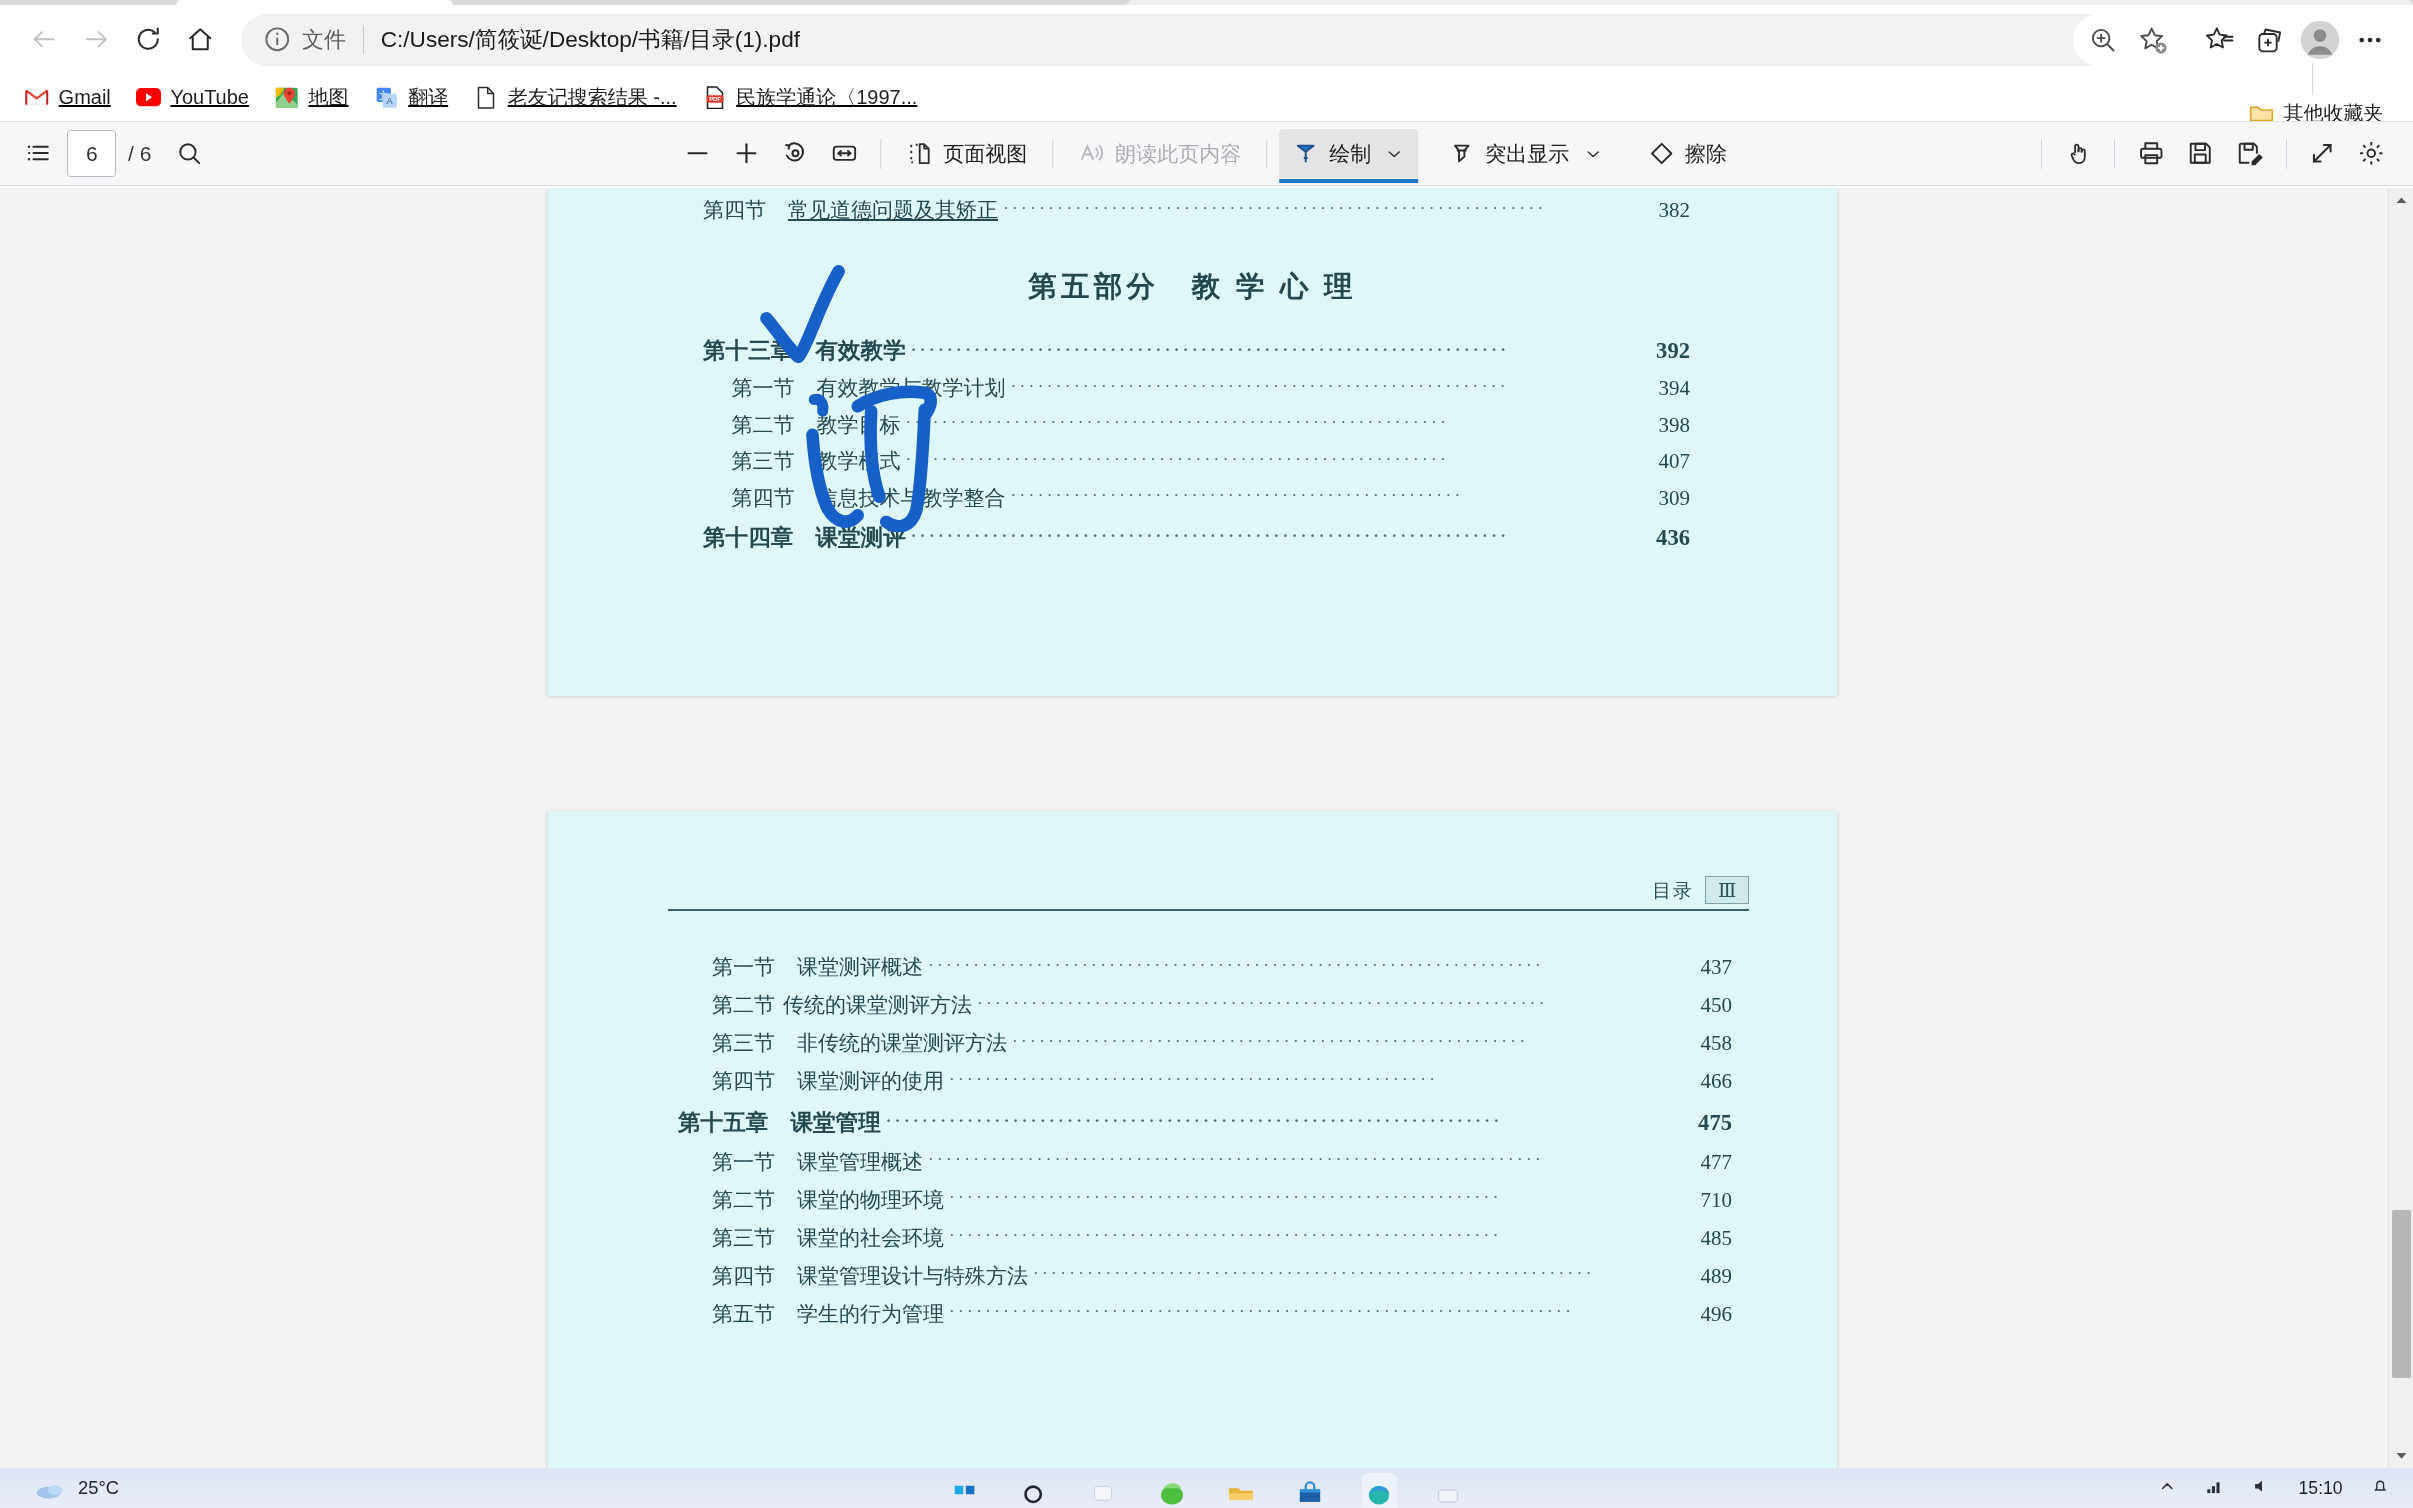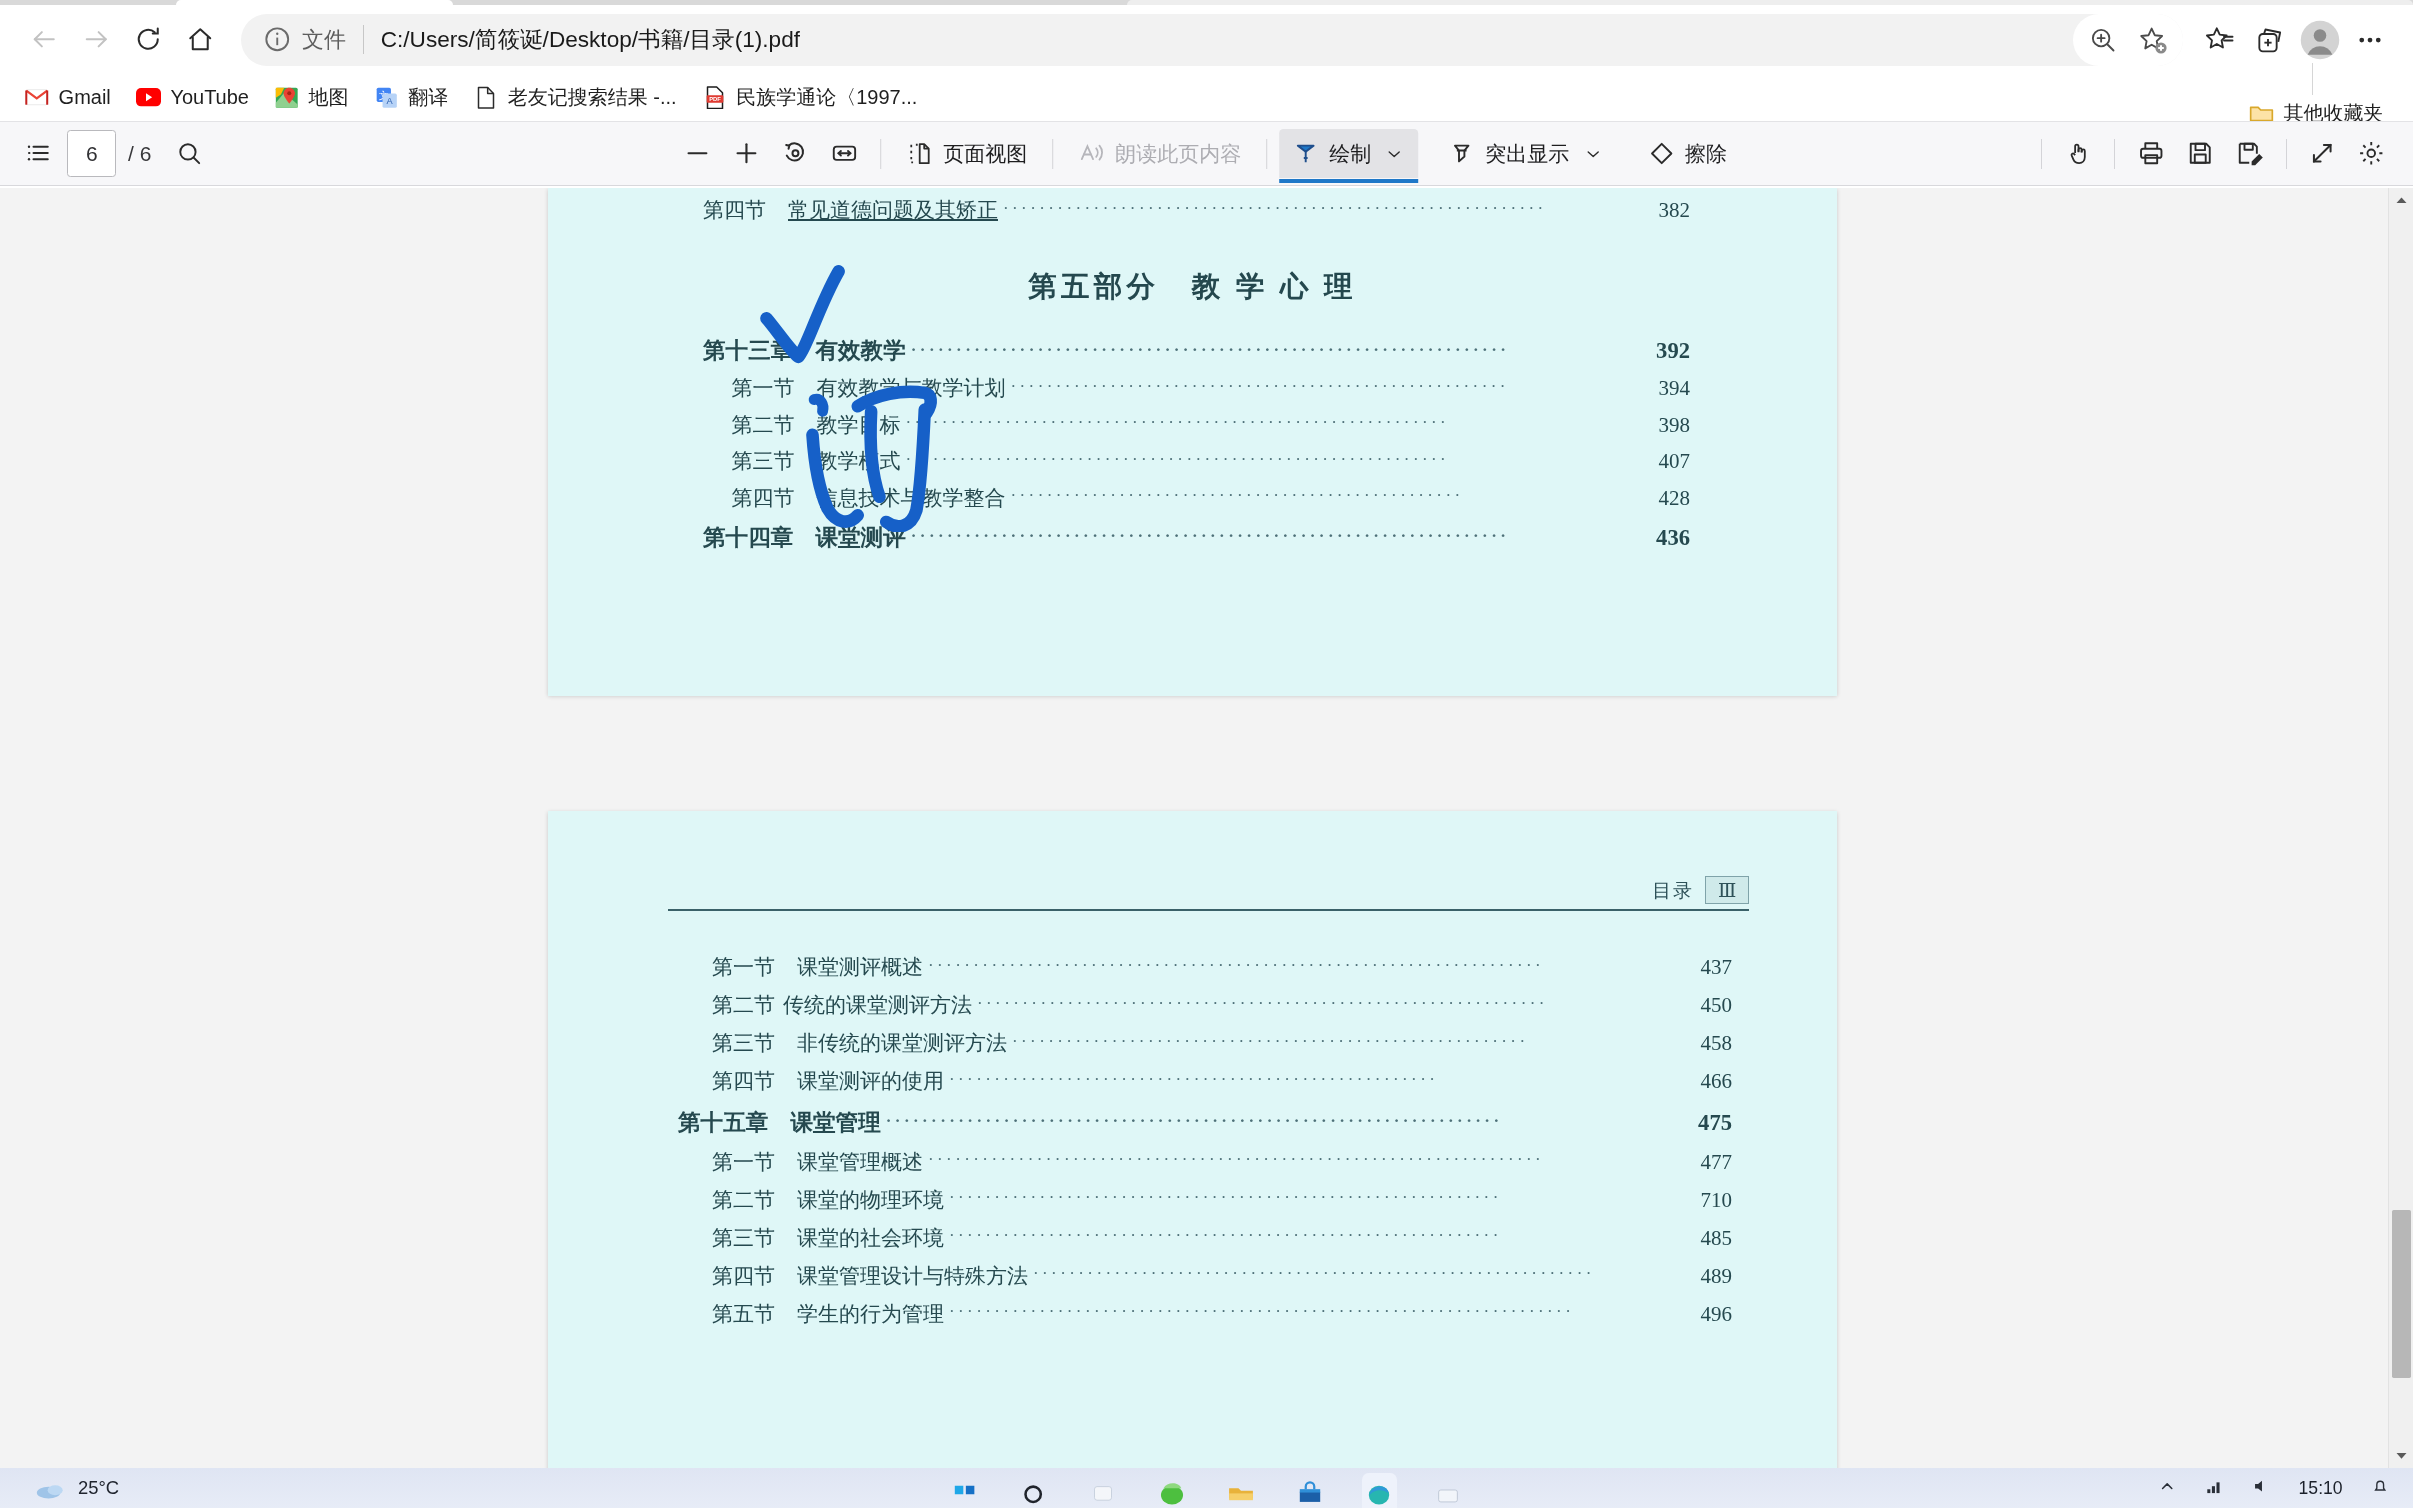--- a/index.html
+++ b/index.html
@@ -28,21 +28,21 @@
   .omni-url { font-size:22.6px; color:#1a1a1a; white-space:nowrap; overflow:hidden; }
 
   .omni-right { position:absolute; right:0; top:0; height:52px; display:flex; align-items:center;
      background:#ffffff; border-radius:26px; padding:0 5px; }
 
   .tool-icon { width:50px; height:50px; border-radius:6.7px; display:flex; align-items:center;
     justify-content:center; flex:0 0 auto; }
 
   
   .bookmarks { height:47px; display:flex; align-items:center; padding:0 13.4px;
-    background:#ffffff; position:relative; }
+    background:#ffffff; position:relative;text-decoration:underline; }
   .bm { display:flex; align-items:center; height:37px; padding:0 11px; border-radius:5px;
     margin-right:3.4px; flex:0 0 auto; }
   .bm-ic { width:25px; height:25px; margin-right:9.2px; flex:0 0 auto;
     display:flex; align-items:center; justify-content:center; }
   .bm-label { font-size:20px; color:#1f1f1f; white-space:nowrap; }
   .bm-right { position:absolute; right:15px; display:flex; align-items:center;flex-direction:column; }
   .bm-vsep { width:1.7px; height:32px; background:#d6d6d6; margin-right:11.7px; }
 
   
   .pdf-toolbar { height:65px; background:#f7f7f9; border-top:0.8px solid #e3e3e6;
@@ -507,21 +507,21 @@
         <div class="toc-row lvl2" style="margin-top:8.4px; margin-left:28.5px;">
           <span class="toc-num">第三节</span>
           <span class="toc-title" style="margin-left:22px;">教学模式</span>
           <span class="toc-dots">····························································</span>
           <span class="toc-page">407</span>
         </div>
         <div class="toc-row lvl2" style="margin-top:8.4px; margin-left:28.5px;">
           <span class="toc-num">第四节</span>
           <span class="toc-title" style="margin-left:22px;">信息技术与教学整合</span>
           <span class="toc-dots">··················································</span>
-          <span class="toc-page">428</span>
+          <span class="toc-page">309</span>
         </div>
         <div class="toc-row lvl1" style="margin-top:10px;">
           <span class="toc-num">第十四章</span>
           <span class="toc-title" style="margin-left:22px;">课堂测评</span>
           <span class="toc-dots">··································································</span>
           <span class="toc-page">436</span>
         </div>
       </div>
 
       <svg class="ink" style="left:210px; top:75px; width:126px; height:109px;" viewBox="0 0 150 130">

